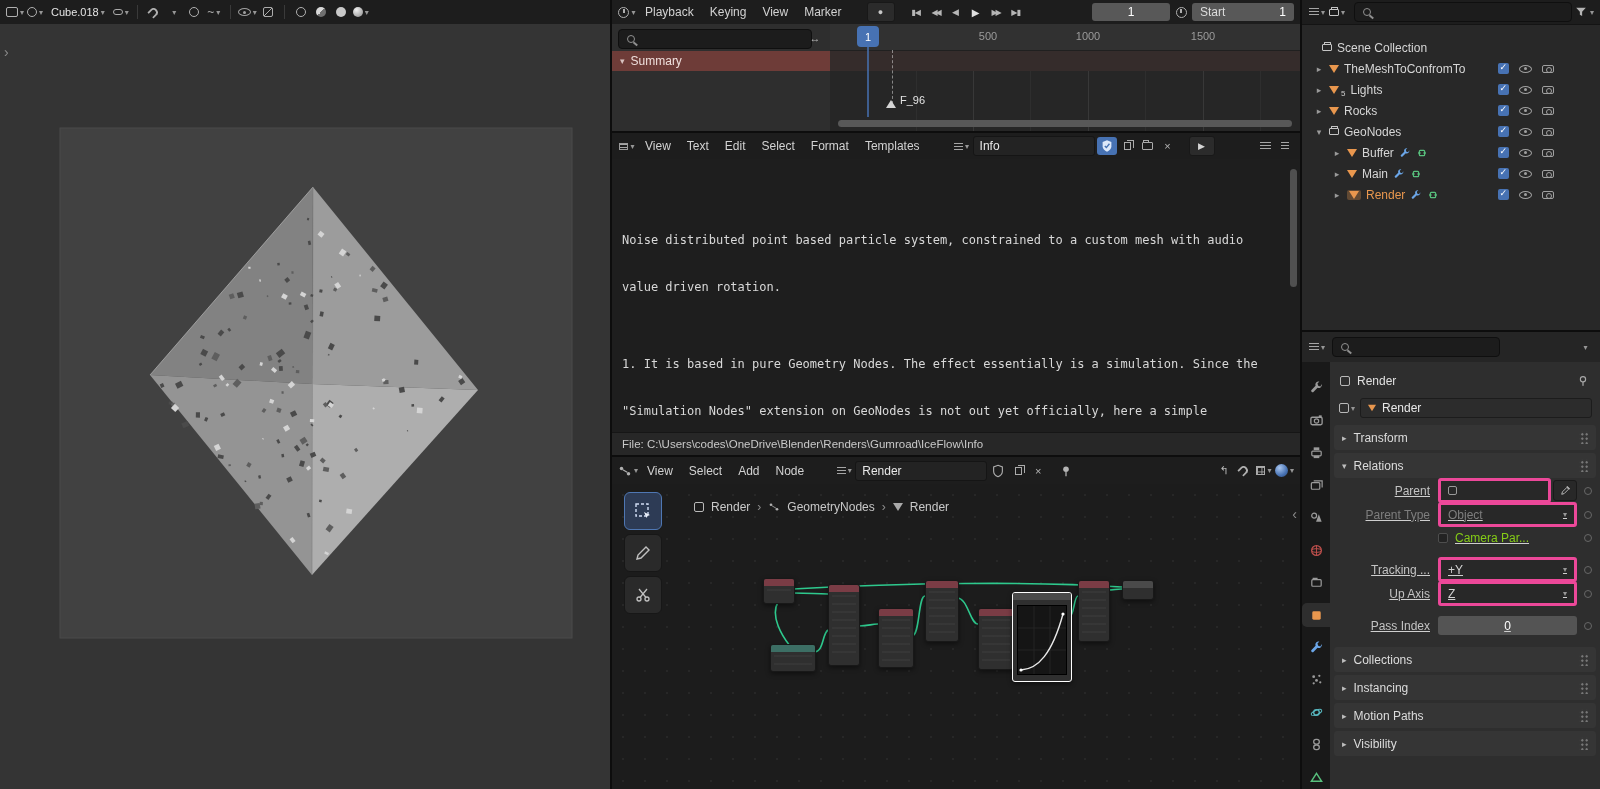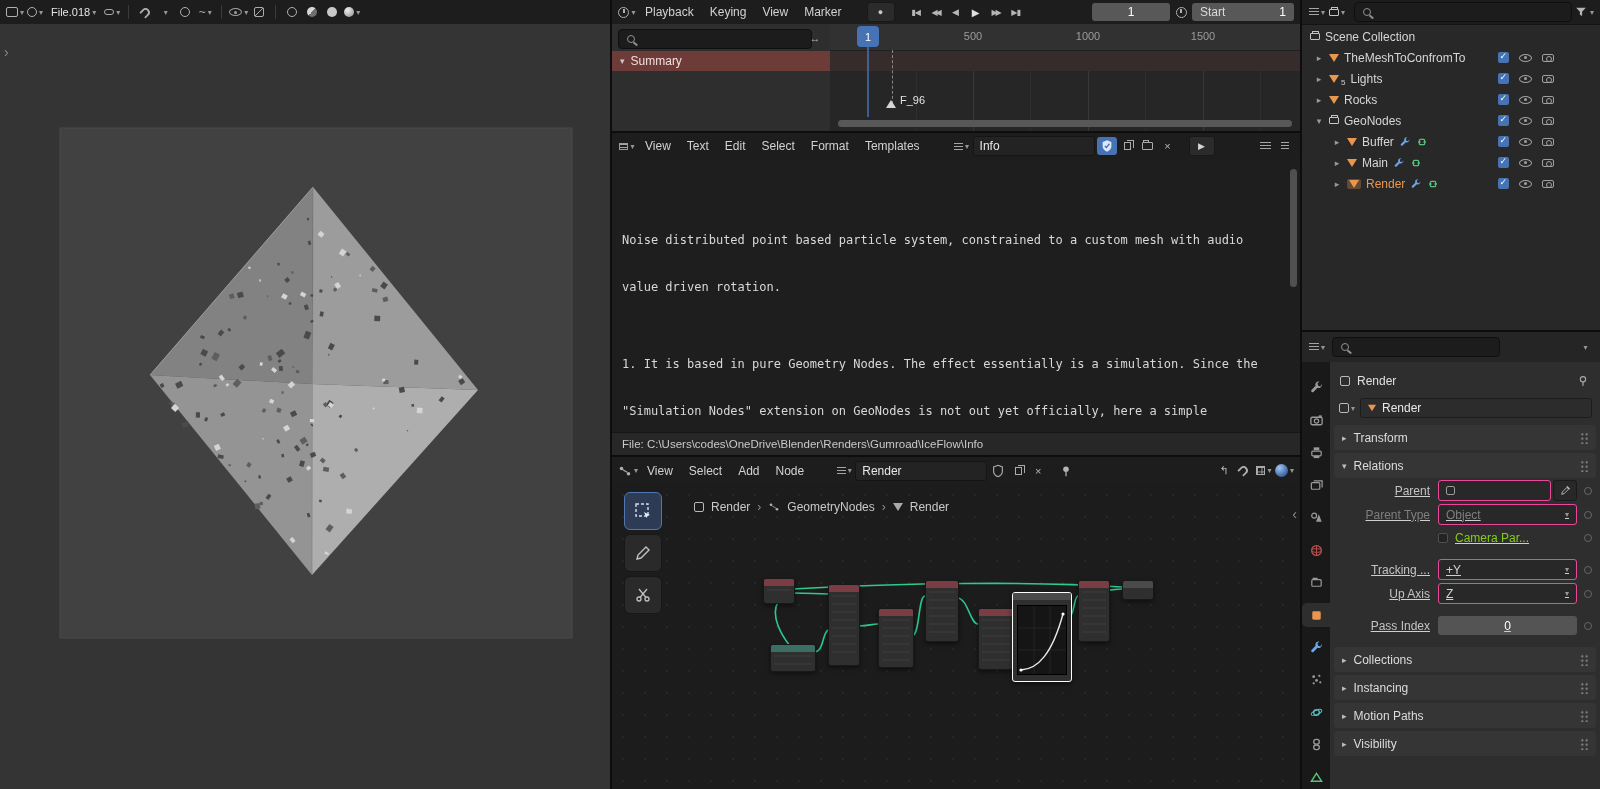--- a/index.html
+++ b/index.html
@@ -91,42 +91,42 @@
   .ptab{width:28px;height:24px;display:flex;align-items:center;justify-content:center;color:#9a9a9a;}
   .ptab.active{background:#2e2e2e;border-radius:5px 0 0 5px;}
   #pcontent{position:absolute;left:28px;top:30px;right:0;bottom:0;background:#2e2e2e;padding:6px 4px 0 4px;box-sizing:border-box;}
   .phead{display:flex;align-items:center;height:25px;background:#353535;border-radius:3px;margin-top:3px;
          padding:0 8px;gap:7px;color:#dcdcdc;}
   .phead .ic-dots{margin-left:auto;}
   .prow{display:flex;align-items:center;height:25px;padding-right:4px;text-decoration:underline;}
   .plabel{width:96px;text-align:right;margin-right:8px;color:#c3c3c3;flex:none;}
   .plabel.dim{color:#7e7e7e;}
   .pwid{flex:1;display:flex;align-items:center;}
-  .drop{flex:1;display:flex;align-items:center;background:#282828;border:1px solid #ec4899;border-radius:3px;height:19px;padding:0 7px;gap:22px;color:#d2d2d2;}
+  .drop{flex:1;display:flex;align-items:center;background:#282828;border:3px solid #ec4899;border-radius:3px;height:19px;padding:0 7px;gap:22px;color:#d2d2d2;}
   .drop .chev{margin-left:auto;}
   .drop.dim{color:#7e7e7e;}
   .slider{flex:1;display:flex;align-items:center;justify-content:center;background:#545454;border-radius:3px;height:19px;color:#fff;}
   .deco{width:6px;height:6px;border:1px solid #676767;border-radius:50%;margin-left:7px;flex:none;}
   .collapse-arrow{position:absolute;color:#8b8b8b;font-size:14px;}
 </style>
 </head>
 <body>
 
 <div class="area" id="viewport" style="left:0;top:0;width:610px;height:789px;">
   <div class="hdr">
     <span class="ibtn">
         <span class="ic" style="width:12px;height:10px;border:1px solid #b0b0b0;border-radius:2px;"></span>
         <span class="chev">▾</span>
       </span>
     <span class="ibtn">
         <span class="ic ic-circle"></span>
         <span class="chev">▾</span>
       </span>
     <span class="ibtn" style="padding:0 5px;">
-        <span style="color:#e4e4e4">File.018</span>
+        <span style="color:#e4e4e4">Cube.018</span>
         <span class="chev">▾</span>
       </span>
     <span class="ibtn">
         <span class="ic" style="width:10px;height:6px;border:1.5px solid #ababab;border-radius:4px;"></span>
         <span class="chev">▾</span>
       </span>
     <span class="sep"></span>
     <span class="ibtn">
         <span class="ic ic-magnet"></span>
       </span>
@@ -340,21 +340,21 @@
   <div class="tl-keys">
     <div class="gridline" style="left:86px;"></div>
       <div class="gridline major" style="left:143px;"></div>
     <div class="gridline" style="left:200px;"></div>
       <div class="gridline major" style="left:258px;"></div>
     <div class="gridline" style="left:315px;"></div>
       <div class="gridline major" style="left:373px;"></div>
     <div class="gridline" style="left:430px;"></div>
     <div class="sumband"></div>
     <div class="ruler">
-      <span class="tick" style="left:143px;">500</span>
+      <span class="tick" style="left:158px;">500</span>
       <span class="tick" style="left:258px;">1000</span>
       <span class="tick" style="left:373px;">1500</span>
     </div>
     <div style="position:absolute;left:37px;top:23px;bottom:14px;width:1.5px;background:rgba(71,114,179,.75);"></div>
     <div class="playhead">
         <span>1</span>
       </div>
     <div style="position:absolute;left:62px;top:26px;height:54px;border-left:1px dashed rgba(215,215,215,.55);"></div>
     <div style="position:absolute;left:56px;top:76px;width:0;height:0;border-left:5px solid transparent;border-right:5px solid transparent;border-bottom:8px solid #d5d5d5;"></div>
     <span style="position:absolute;left:70px;top:70px;color:#e3e3e3;font-size:11px;">F_96</span>
@@ -589,21 +589,21 @@
         <span class="ic ic-search"></span>
       </span>
     <span class="ibtn">
         <svg class="svgi" viewBox="0 0 16 16">
           <path d="M2.5 3h11l-4.2 4.8v4.7l-2.6-1.4V7.8z" fill="#b5b5b5"></path>
         </svg>
         <span class="chev">▾</span>
       </span>
   </div>
   <div style="position:absolute;left:0;top:26px;right:0;bottom:0;">
-    <div class="orow" style="padding-left:8px;">
+    <div class="orow" style="padding-left:20px;margin-top:11px;">
       <span class="ic ic-coll"></span>
       <span>Scene Collection</span>
     </div>
     <div class="orow" style="padding-left:12px;">
       <span class="disc">▸</span>
       <span class="ic ic-tri"></span>
       <span>TheMeshToConfromTo</span>
       <span class="orights">
           <span class="ic ic-chk"></span>
           <span class="ic ic-eye"></span>

